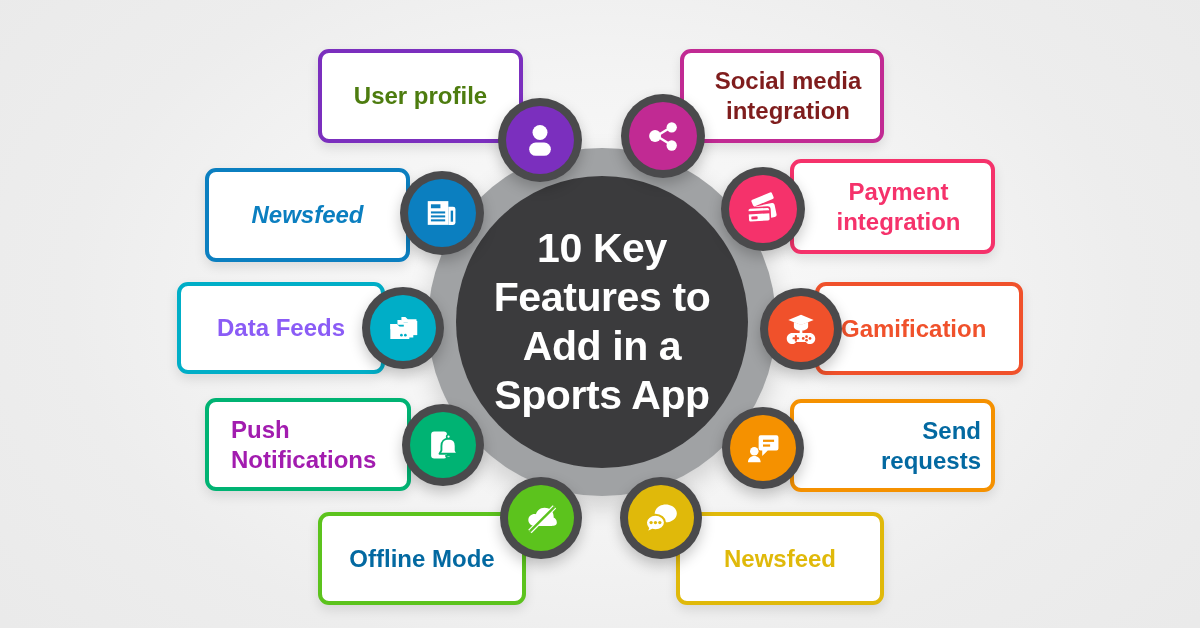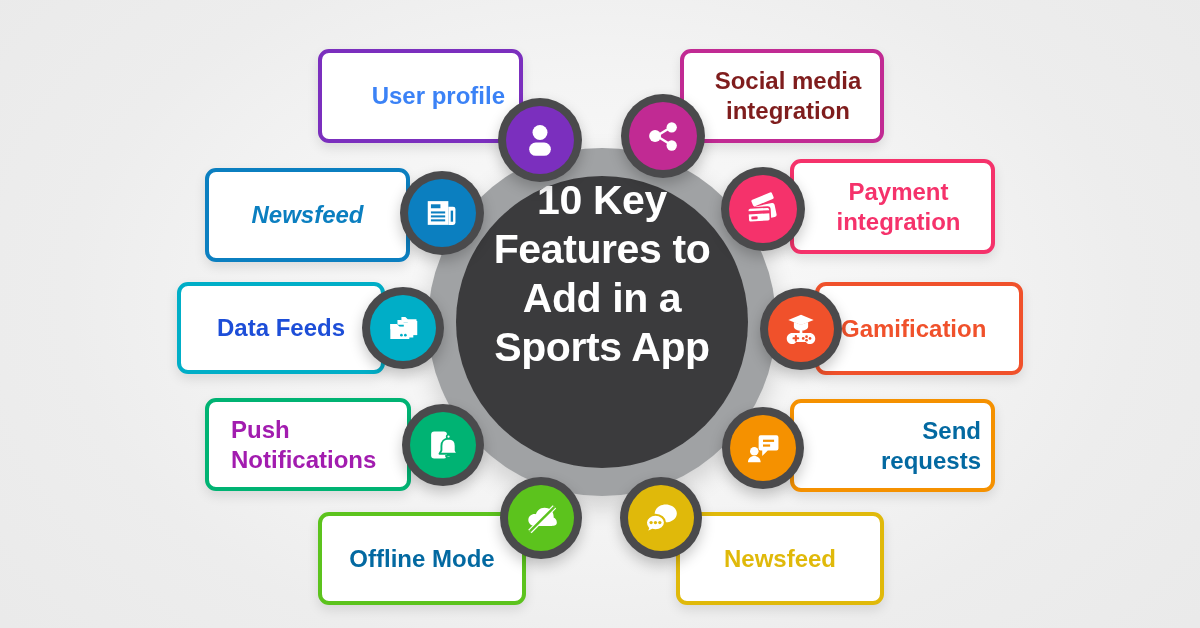--- a/index.html
+++ b/index.html
@@ -36,20 +36,21 @@
   }
   .hub-core {
     position: absolute;
     left: 456px;
     top: 176px;
     width: 292px;
     height: 292px;
     border-radius: 50%;
     background: #3b3b3d;
     display: flex;
+    align-items: center;
     justify-content: center;
   }
   .hub-title {
     color: #ffffff;
     font-size: 41px;
     line-height: 49px;
     font-weight: bold;
     text-align: center;
     letter-spacing: -0.4px;
     width: 250px;
@@ -103,35 +104,35 @@
   <div class="hub-ring"></div>
   <div class="hub-core">
     <div class="hub-title">10 Key
 Features to
 Add in a
 Sports App</div>
   </div>
 
   <div id="cards-layer">
       <div class="card" style="left: 318px; top: 49px; width: 205px; height: 94px; border-color: rgb(123, 47, 190);">
-        <div class="label" style="color: #3b82f6; text-align: right; padding: 0px 14px;">User profile</div>
+        <div class="label" style="color: #4d7c0f; text-align: center; padding: 0px 14px;">User profile</div>
       </div>
       <div class="card" style="left: 680px; top: 49px; width: 204px; height: 94px; border-color: rgb(193, 42, 147);">
         <div class="label" style="color: #7f1d1d; text-align: center; padding: 0px 10px 0px 22px;">Social media
 integration</div>
       </div>
       <div class="card" style="left: 205px; top: 168px; width: 205px; height: 94px; border-color: rgb(11, 127, 192); font-style: italic;">
         <div class="label" style="color: rgb(11, 127, 192); text-align: center; padding: 0px 14px;">Newsfeed</div>
       </div>
       <div class="card" style="left: 790px; top: 159px; width: 205px; height: 95px; border-color: rgb(245, 50, 107);">
         <div class="label" style="color: rgb(245, 50, 107); text-align: center; padding: 0px 10px 0px 22px;">Payment
 integration</div>
       </div>
       <div class="card" style="left: 177px; top: 282px; width: 208px; height: 92px; border-color: rgb(0, 174, 199);">
-        <div class="label" style="color: #1d4ed8; text-align: center; padding: 0px 14px;">Data Feeds</div>
+        <div class="label" style="color: #8b5cf6; text-align: center; padding: 0px 14px;">Data Feeds</div>
       </div>
       <div class="card" style="left: 815px; top: 282px; width: 208px; height: 93px; border-color: rgb(240, 81, 43);">
         <div class="label" style="color: rgb(240, 81, 43); text-align: left; padding: 0px 10px 0px 22px;">Gamification</div>
       </div>
       <div class="card" style="left: 205px; top: 398px; width: 206px; height: 93px; border-color: rgb(0, 179, 115);">
         <div class="label" style="color: #a21caf; text-align: left; padding: 0px 10px 0px 22px;">Push
 Notifications</div>
       </div>
       <div class="card" style="left: 790px; top: 399px; width: 205px; height: 93px; border-color: rgb(245, 145, 0);">
         <div class="label" style="color: #0369a1; text-align: right; padding: 0px 10px 0px 22px;">Send requests</div>

